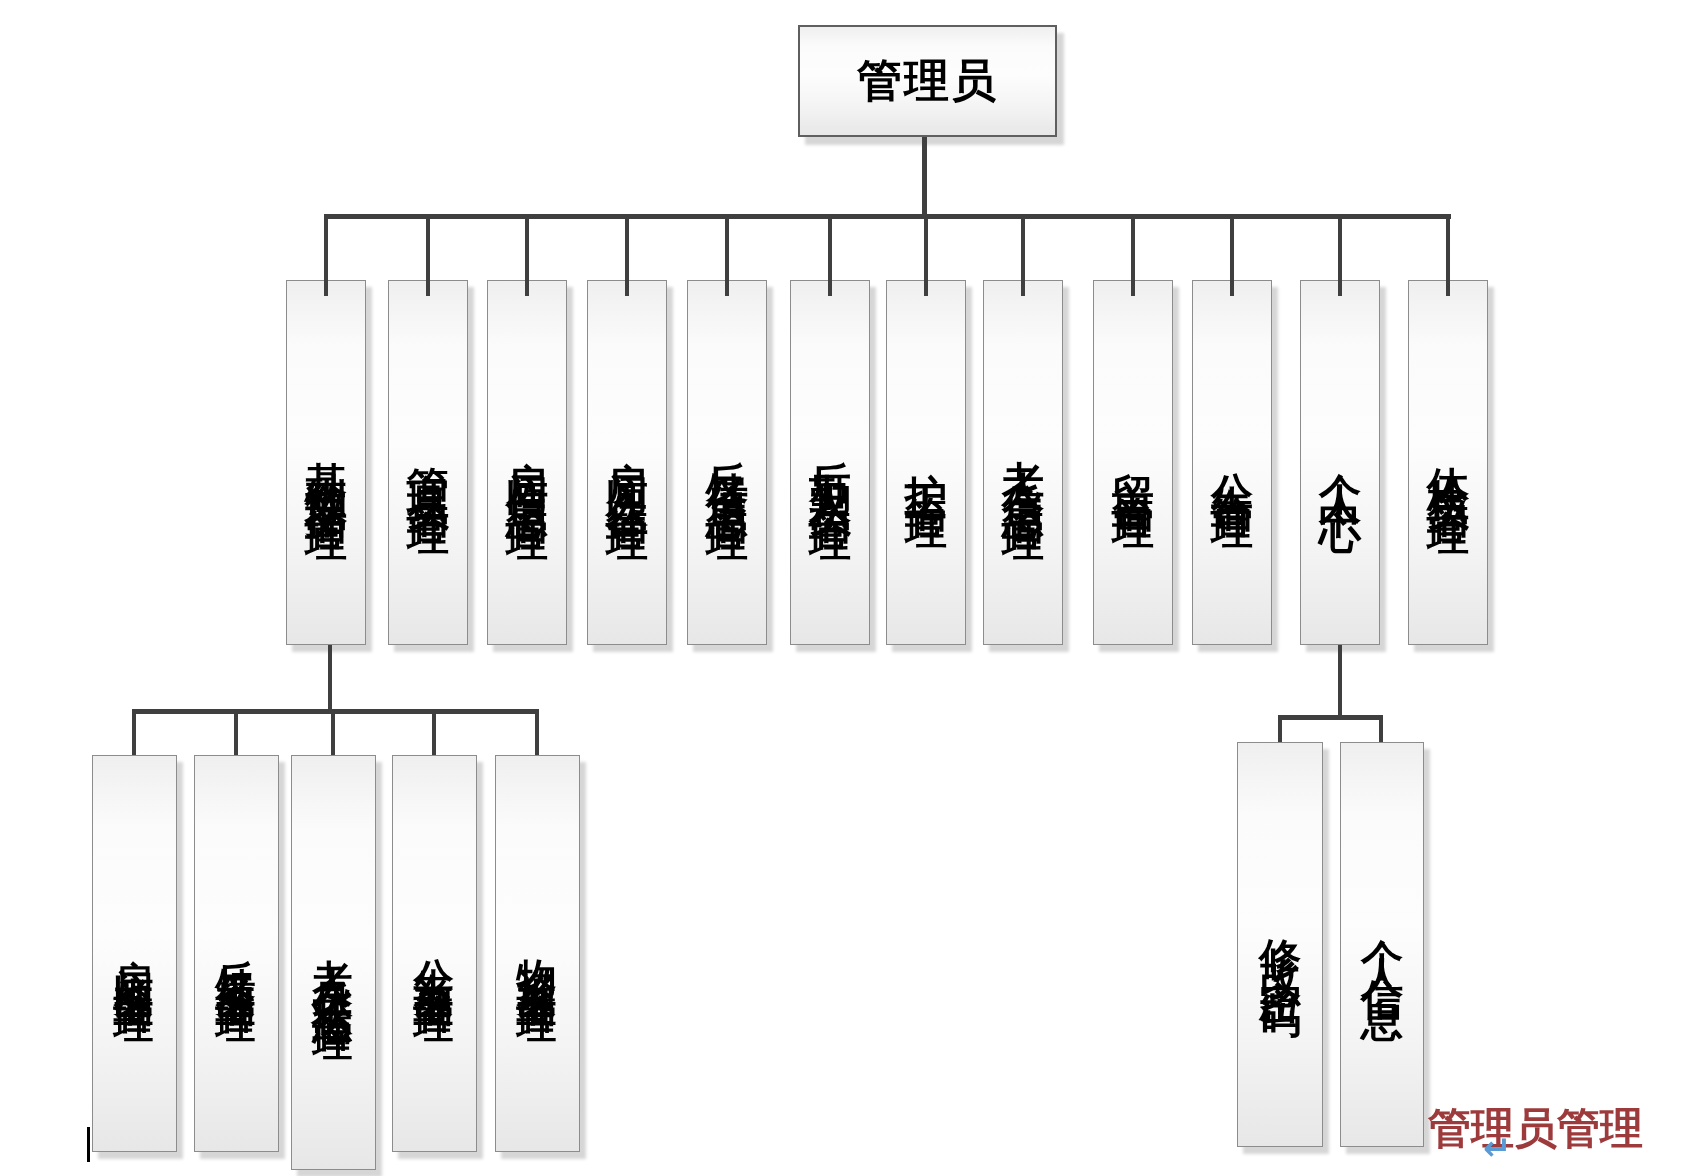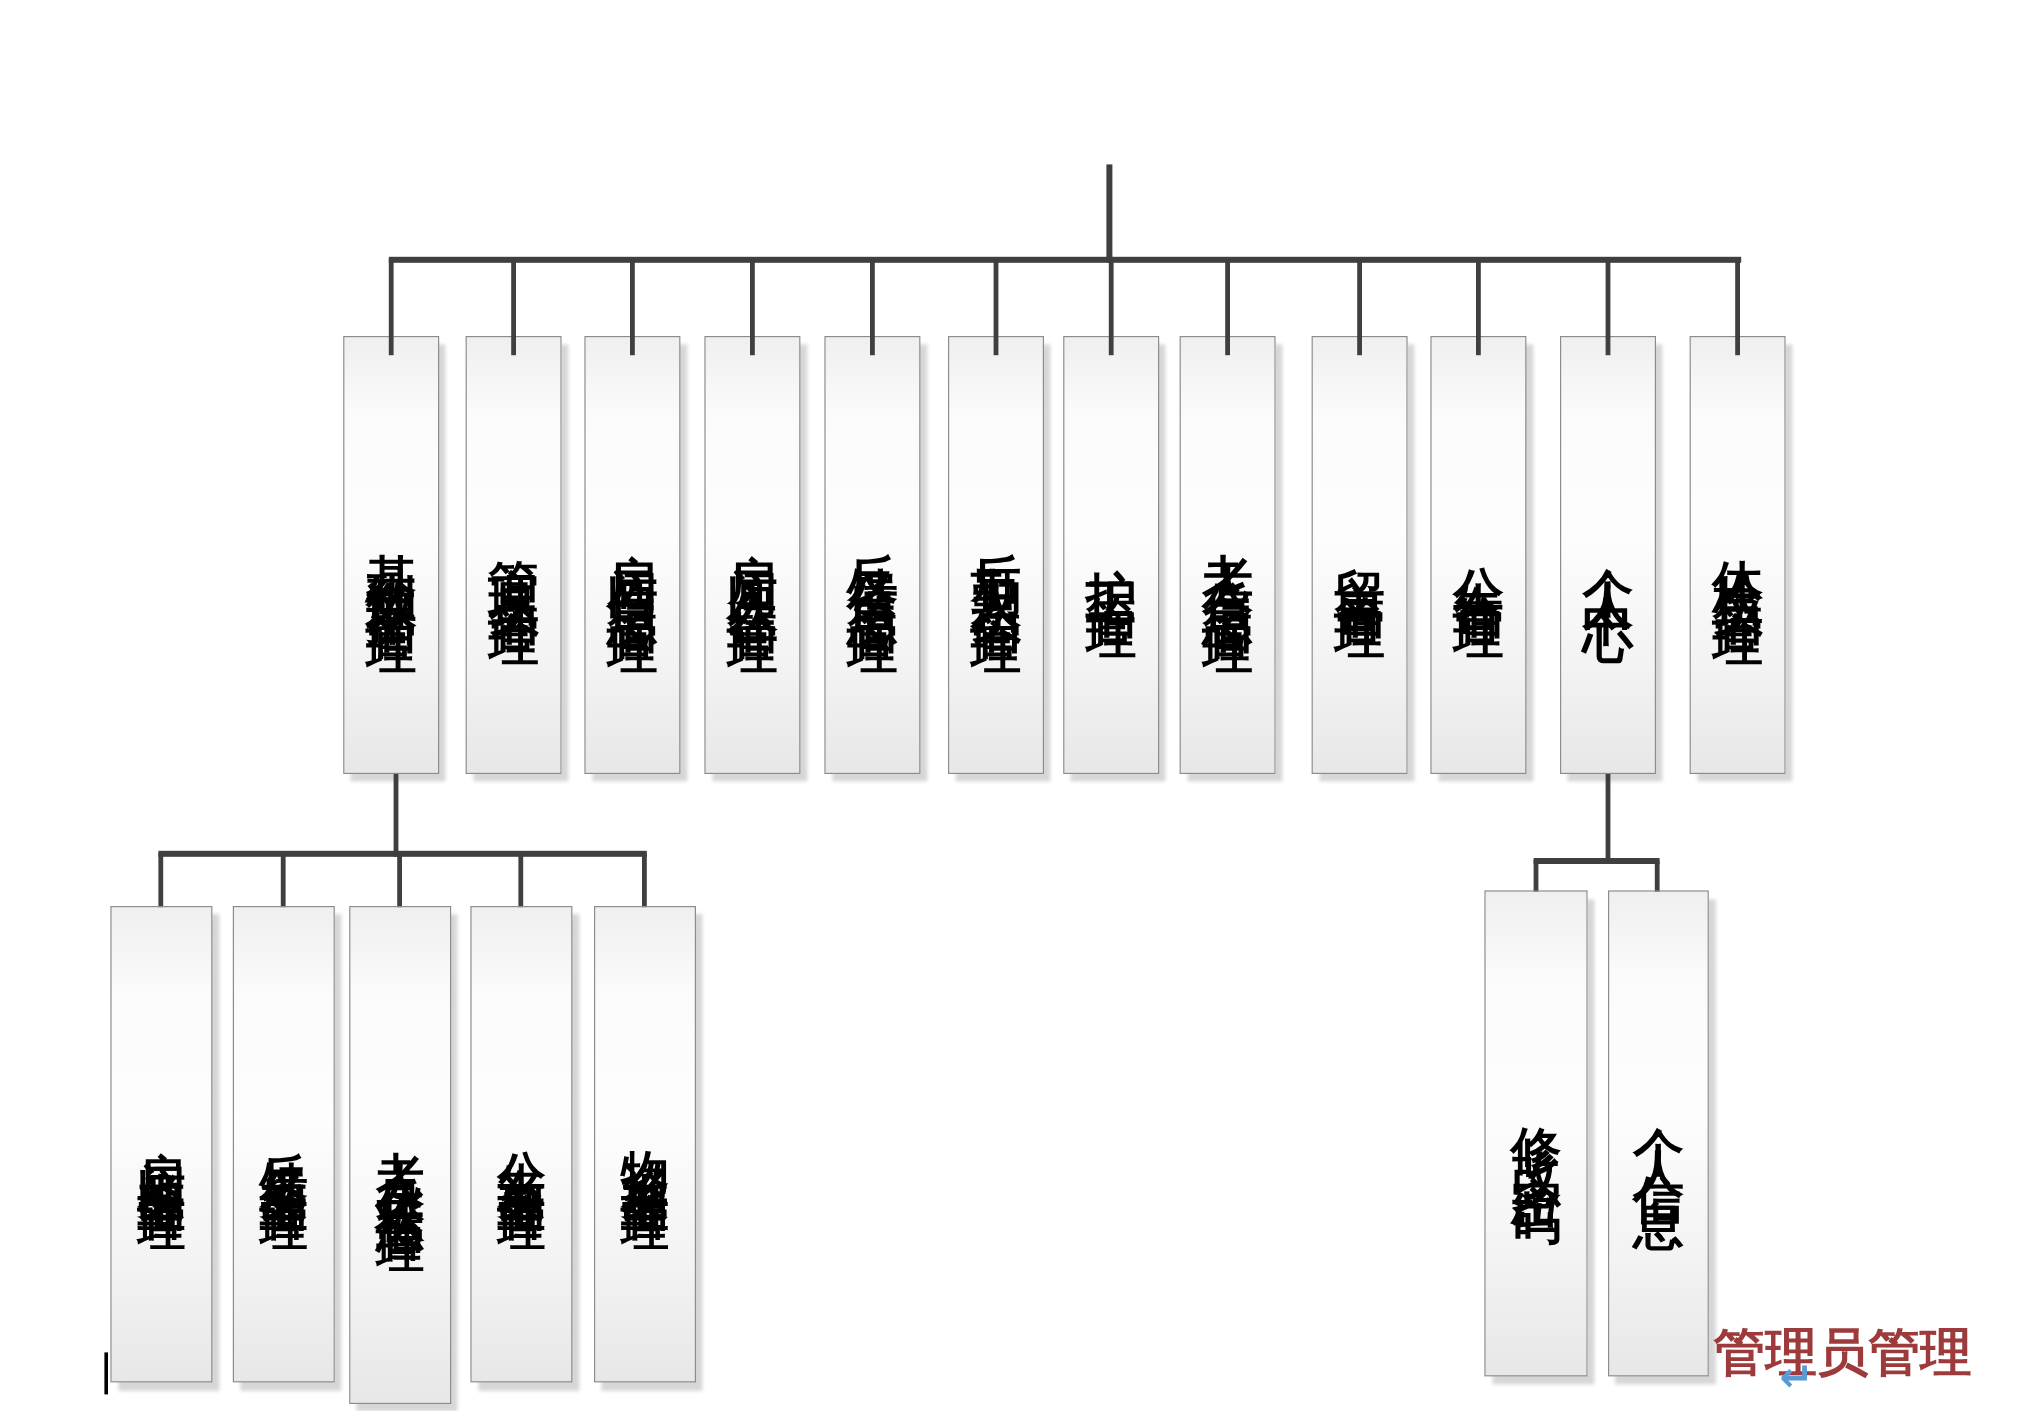--- a/index.html
+++ b/index.html
@@ -62,20 +62,23 @@
   .text-cursor {
     position: absolute; left: 87px; top: 1127px;
     width: 3px; height: 35px; background: #000;
   }
 </style>
 </head>
 <body>
 
 <div class="canvas">
 
+  <div class="node root-box" style="left:798px; top:25px; width:259px; height:112px;">
+    <span class="hlabel">管理员</span>
+  </div>
 
   <div class="line" style="left:922px; top:137px; width:5px; height:82px;"></div>
 
   <div class="line" style="left:324px; top:214px; width:1127px; height:5px;"></div>
 
   <div class="node lvl1" style="left:286px;  top:280px; width:80px; height:365px;">
     <span class="vlabel">基础数据管理</span>
     </div>
   <div class="node lvl1" style="left:388px;  top:280px; width:80px; height:365px;">
     <span class="vlabel">管理员管理</span>

